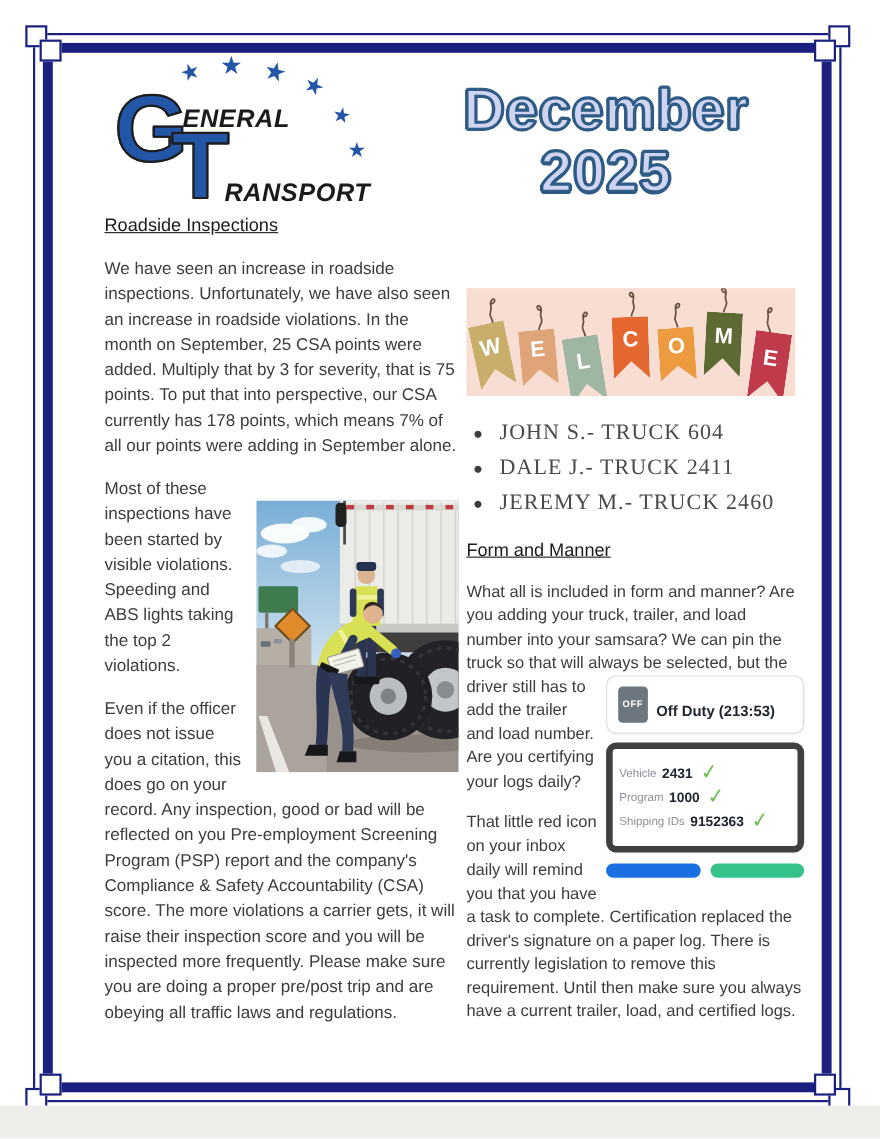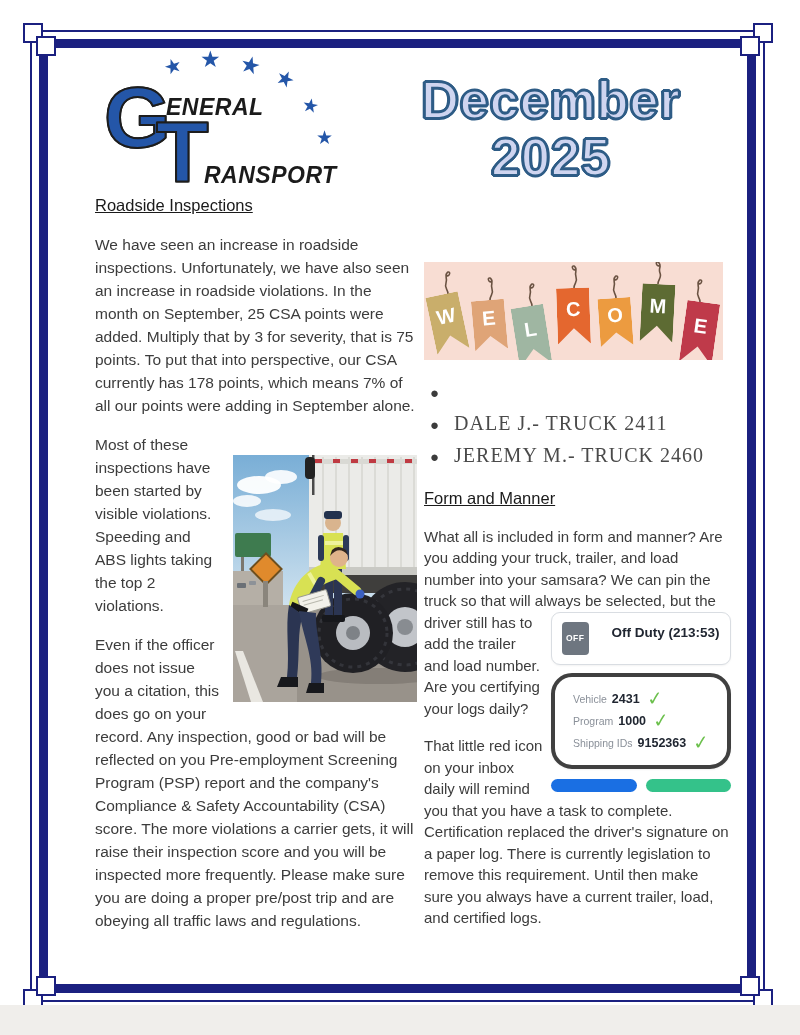--- a/index.html
+++ b/index.html
@@ -81,27 +81,27 @@
 
   
   .photo-spacer{float:right;width:0;height:22px;}
   .photo{float:right;clear:right;width:184px;height:247px;margin:0 0 8px 10px;
     overflow:hidden;background:#cfe2ef;}
 
   
   .sam-spacer{float:right;width:0;height:86px;}
   .sam-card{float:right;clear:right;width:180px;margin:0 0 6px 8px;}
   .sam-status{background:#ffffff;border:1px solid #d9dde2;border-radius:9px;
-    padding:9px 10px;display:flex;align-items:flex-start;gap:23px;
+    padding:9px 10px;display:flex;align-items:flex-end;gap:8px;
     box-shadow:0 1px 2px rgba(0,0,0,.05);}
   .sam-badge{background:#6e7680;color:#ffffff;font-weight:700;font-size:8.5px;
     border-radius:4px;padding:6px 4px;letter-spacing:.5px;}
   .sam-status-text{font-weight:700;font-size:13.5px;color:#202631;white-space:nowrap;}
-  .sam-info{background:#ffffff;border:4px solid #404040;border-radius:21px;
-    padding:9px 18px;margin-top:8px;box-shadow:0 1px 2px rgba(0,0,0,.05);}
+  .sam-info{background:#ffffff;border:6px solid #404040;border-radius:9px;
+    padding:9px 6px;margin-top:8px;box-shadow:0 1px 2px rgba(0,0,0,.05);}
   .sam-row{display:flex;align-items:center;margin:4px 0;line-height:18px;}
   .sam-label{color:#8a9099;font-size:10.5px;margin-right:5px;white-space:nowrap;}
   .sam-value{color:#202631;font-weight:700;font-size:12.5px;margin-right:7px;}
   .sam-check{color:#6cc04d;font-weight:700;font-size:19px;line-height:14px;transform:rotate(-6deg);}
   .sam-buttons{display:flex;gap:9px;margin-top:10px;}
   .sam-btn{height:13px;border-radius:7px;flex:1;}
   .sam-btn.blue{background:#1a6fe3;}
   .sam-btn.green{background:#34c28a;}
 </style>
 </head>
@@ -296,20 +296,21 @@
         </svg>
       <div class="flag f6">
           <span>E</span>
         </div>
     </div>
   </div>
 
   <ul class="drivers">
     <li>
       <span class="dot">●</span>
+      <span>JOHN S.- TRUCK 604</span>
     </li>
     <li>
       <span class="dot">●</span>
       <span>DALE J.- TRUCK 2411</span>
     </li>
     <li>
       <span class="dot">●</span>
       <span>JEREMY M.- TRUCK 2460</span>
     </li>
   </ul>

